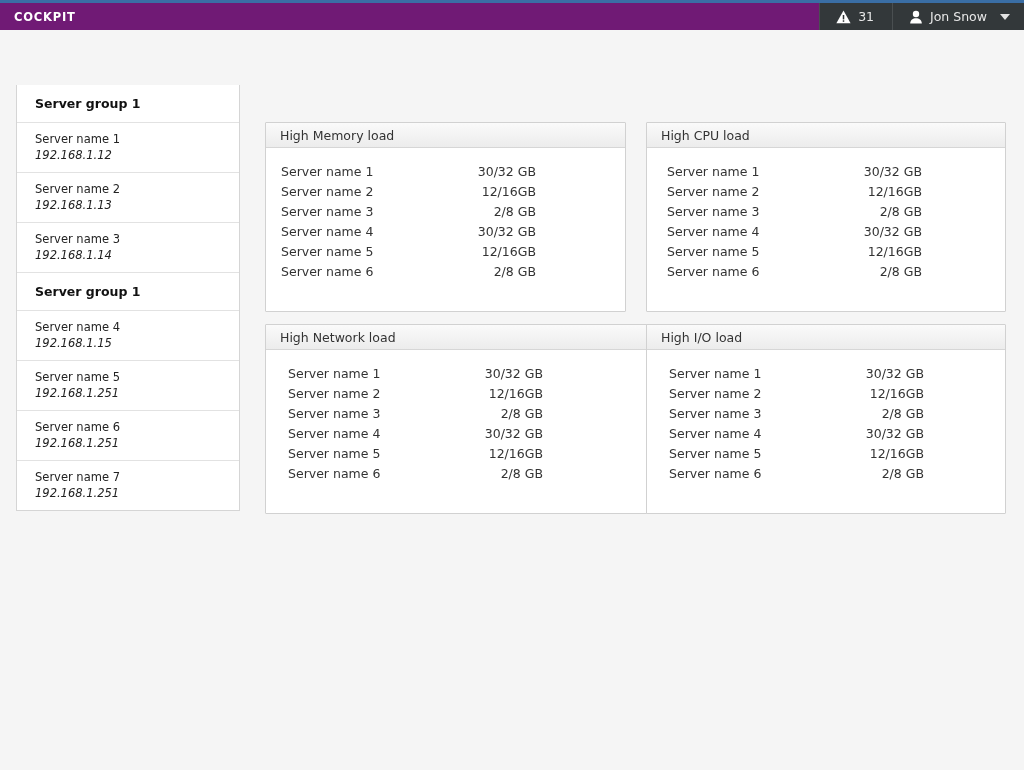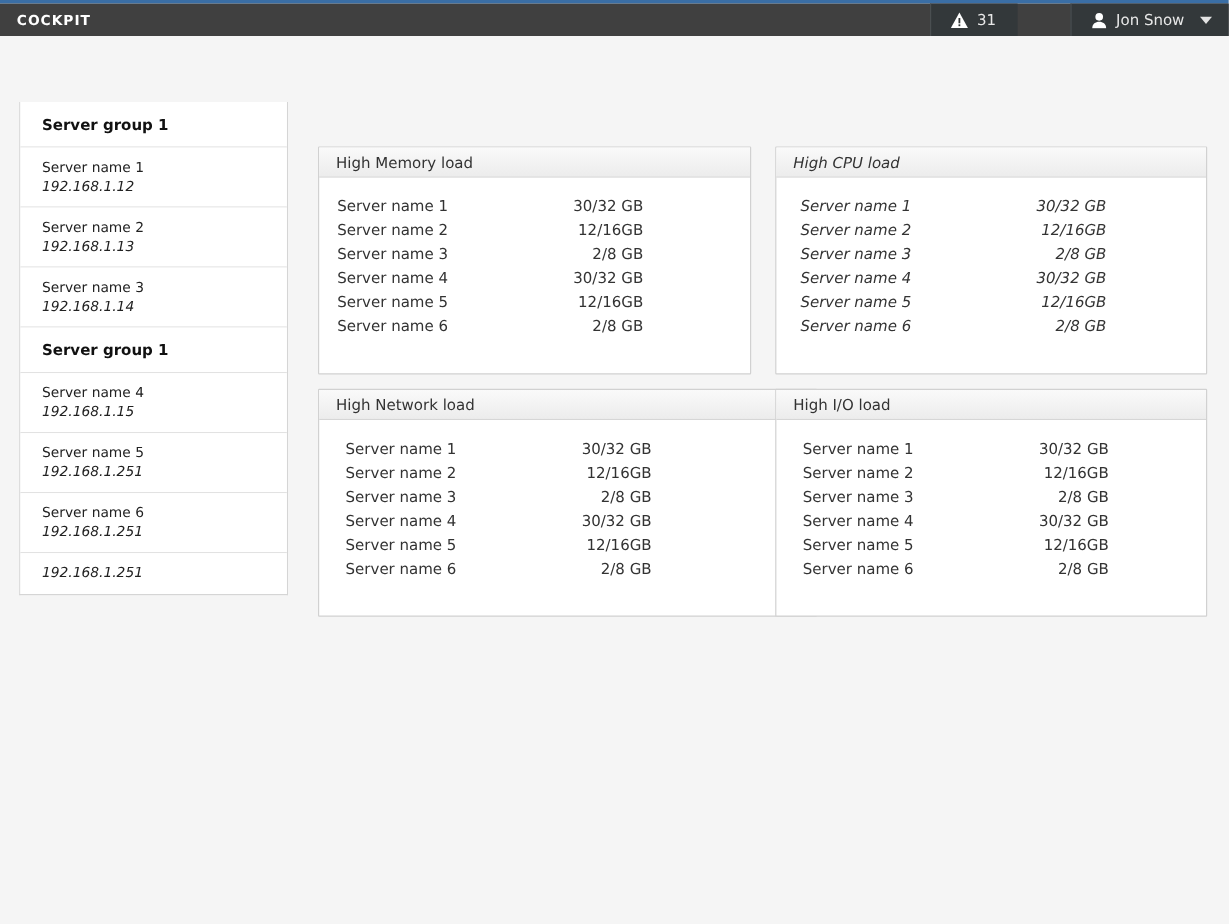--- a/index.html
+++ b/index.html
@@ -13,26 +13,25 @@
   }
 
   
   #topbar-stripe {
     height: 3px;
     background: #3a6ea5;
     width: 100%;
   }
   #topbar {
     height: 27px;
-    background: #404040;
+    background: #701a75;
     display: flex;
     align-items: stretch;
     color: #e6e6e6;
     position: relative;
-    gap: 44px;
   }
   #brand {
     display: flex;
     align-items: center;
     padding: 0 0 0 14px;
     font-size: 11.5px;
     font-weight: bold;
     letter-spacing: 0.8px;
     color: #ffffff;
     flex: 1 1 auto;
@@ -145,21 +144,21 @@
     font-size: 12.5px;
     color: #333;
     line-height: 20px;
     padding: 0 0 0 0;
   }
   .load-name { width: 150px; text-align: left; }
   .load-value { width: 105px; text-align: right; }
 
   
   #card-memory  { left: 265px; top: 92px;  width: 361px; height: 190px; }
-  #card-cpu     { left: 646px; top: 92px;  width: 360px; height: 190px; font-style: italic; }
+  #card-cpu     { left: 646px; top: 92px;  width: 360px; height: 190px; }
   #card-network { left: 265px; top: 294px; width: 416px; height: 190px; }
   #card-io      { left: 646px; top: 294px; width: 360px; height: 190px; }
 
   #card-memory  .card-body { padding-left: 15px; }
   #card-cpu     .card-body { padding-left: 20px; }
   #card-network .card-body { padding-left: 22px; }
   #card-io      .card-body { padding-left: 22px; }
 </style>
 </head>
 <body>
@@ -219,20 +218,21 @@
         </div>
         <div class="server-item">
           <div class="server-name">Server name 5</div>
           <div class="server-ip">192.168.1.251</div>
         </div>
         <div class="server-item">
           <div class="server-name">Server name 6</div>
           <div class="server-ip">192.168.1.251</div>
         </div>
         <div class="server-item">
+          <div class="server-name">Server name 7</div>
           <div class="server-ip">192.168.1.251</div>
         </div>
       </div>
   </div>
 
   <div class="card" id="card-memory">
     <div class="card-header">
       <span>High Memory load</span>
     </div>
     <div class="card-body">

